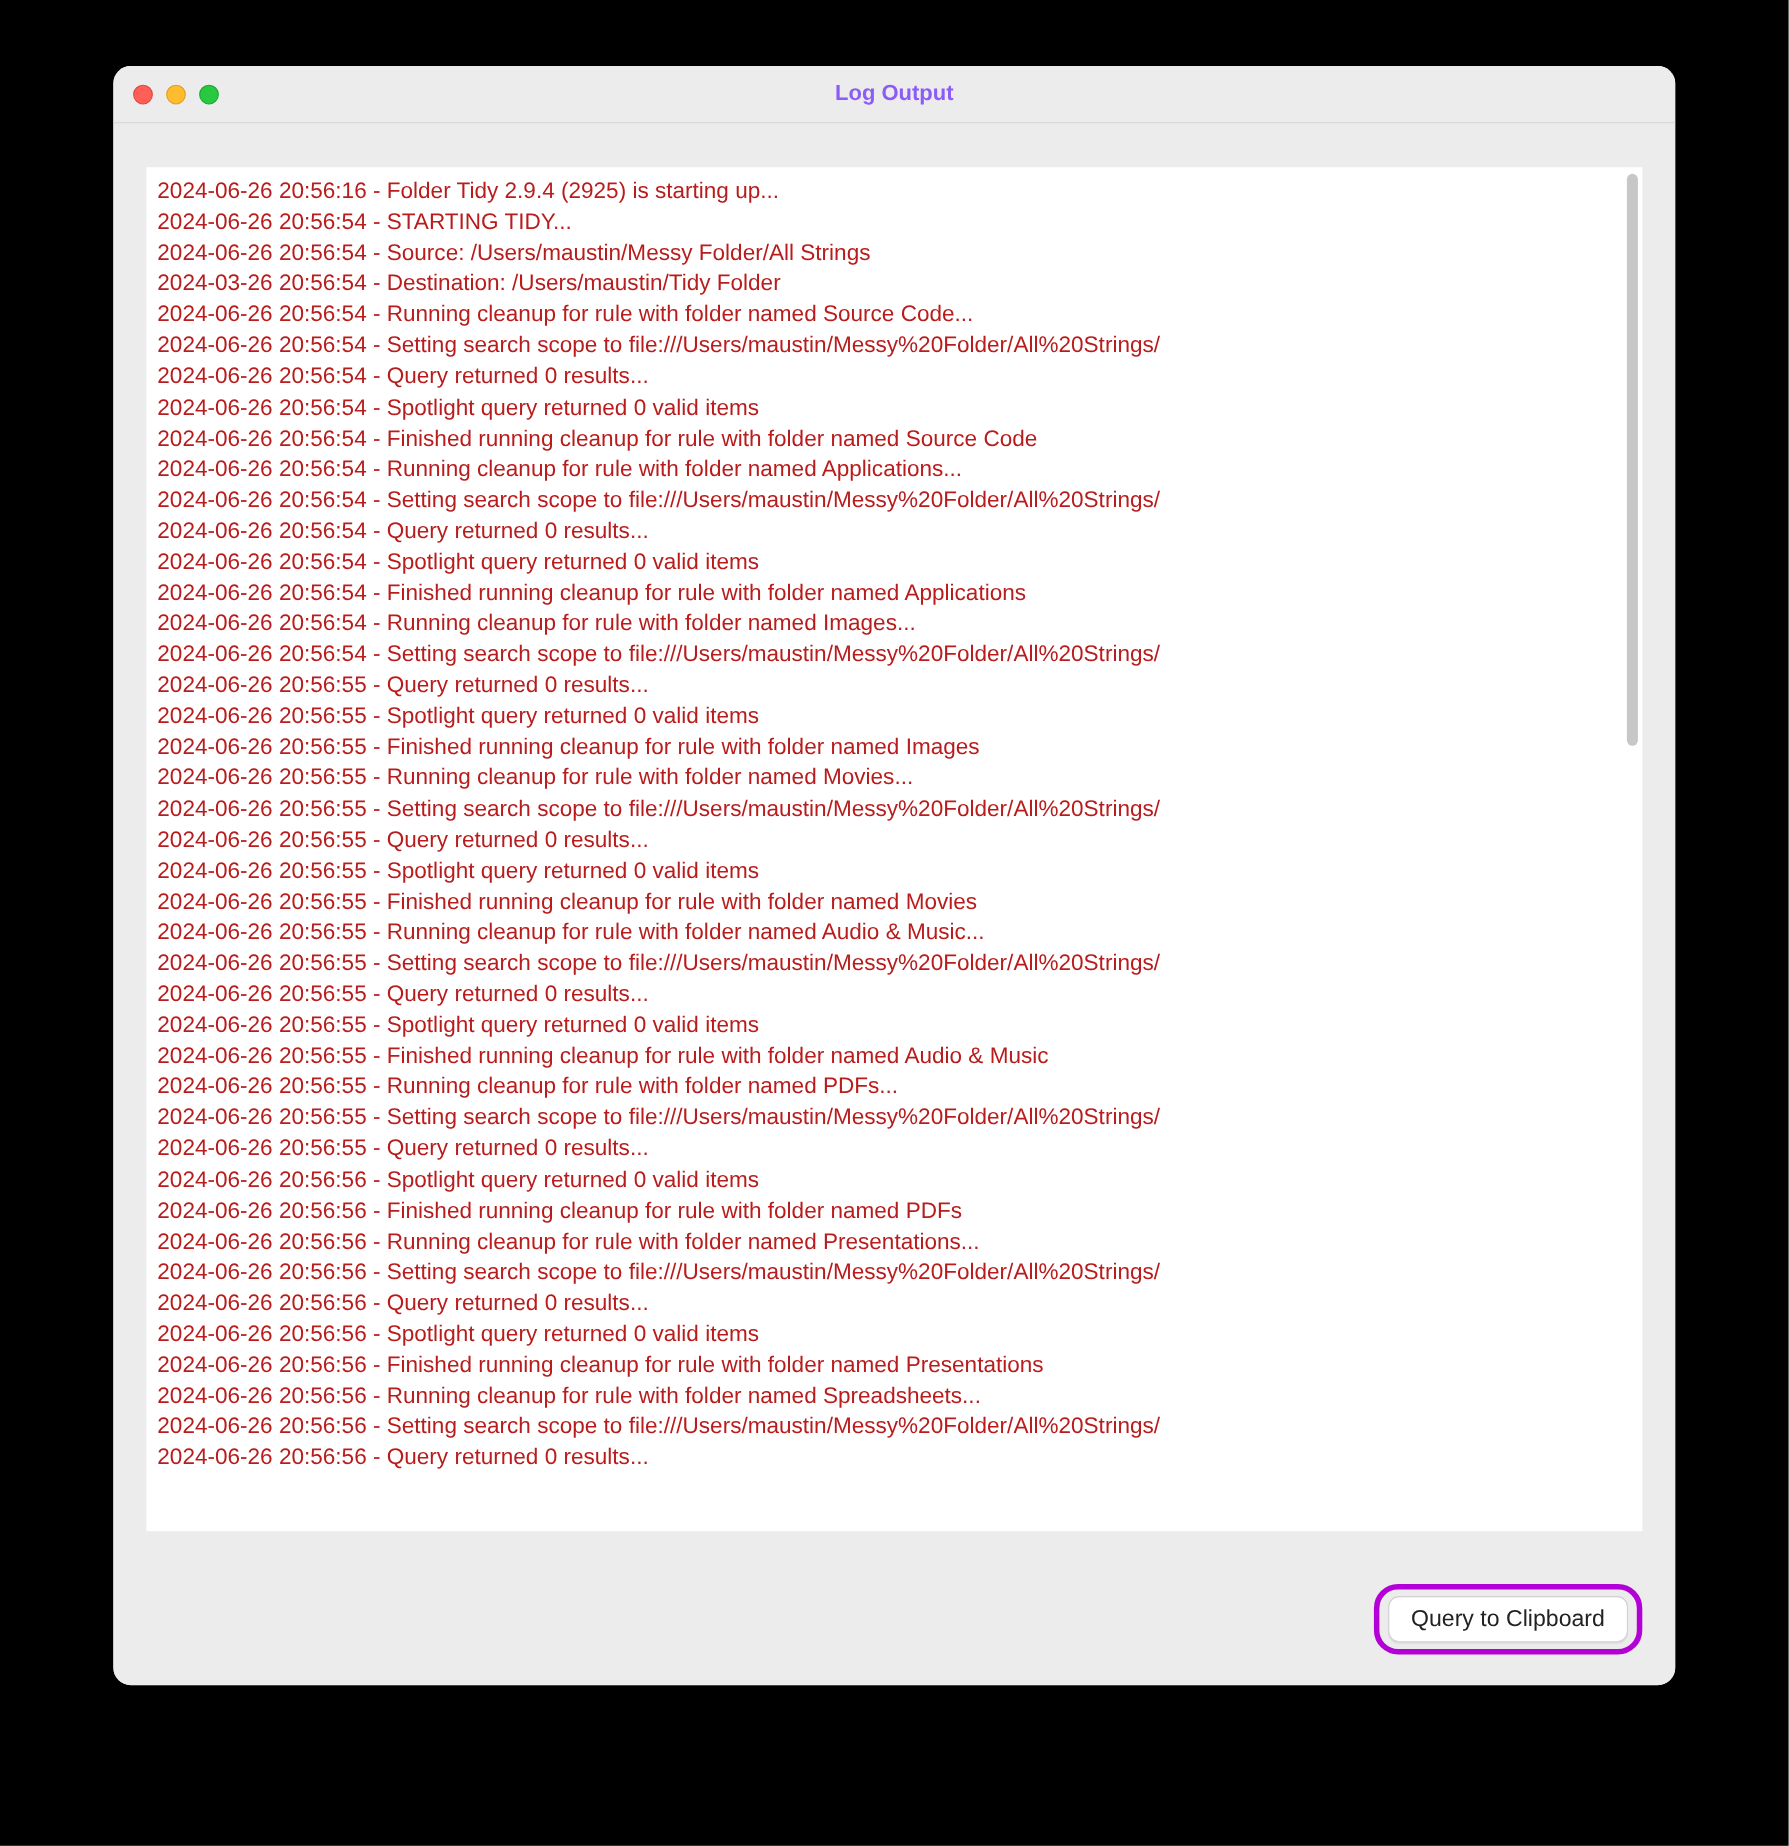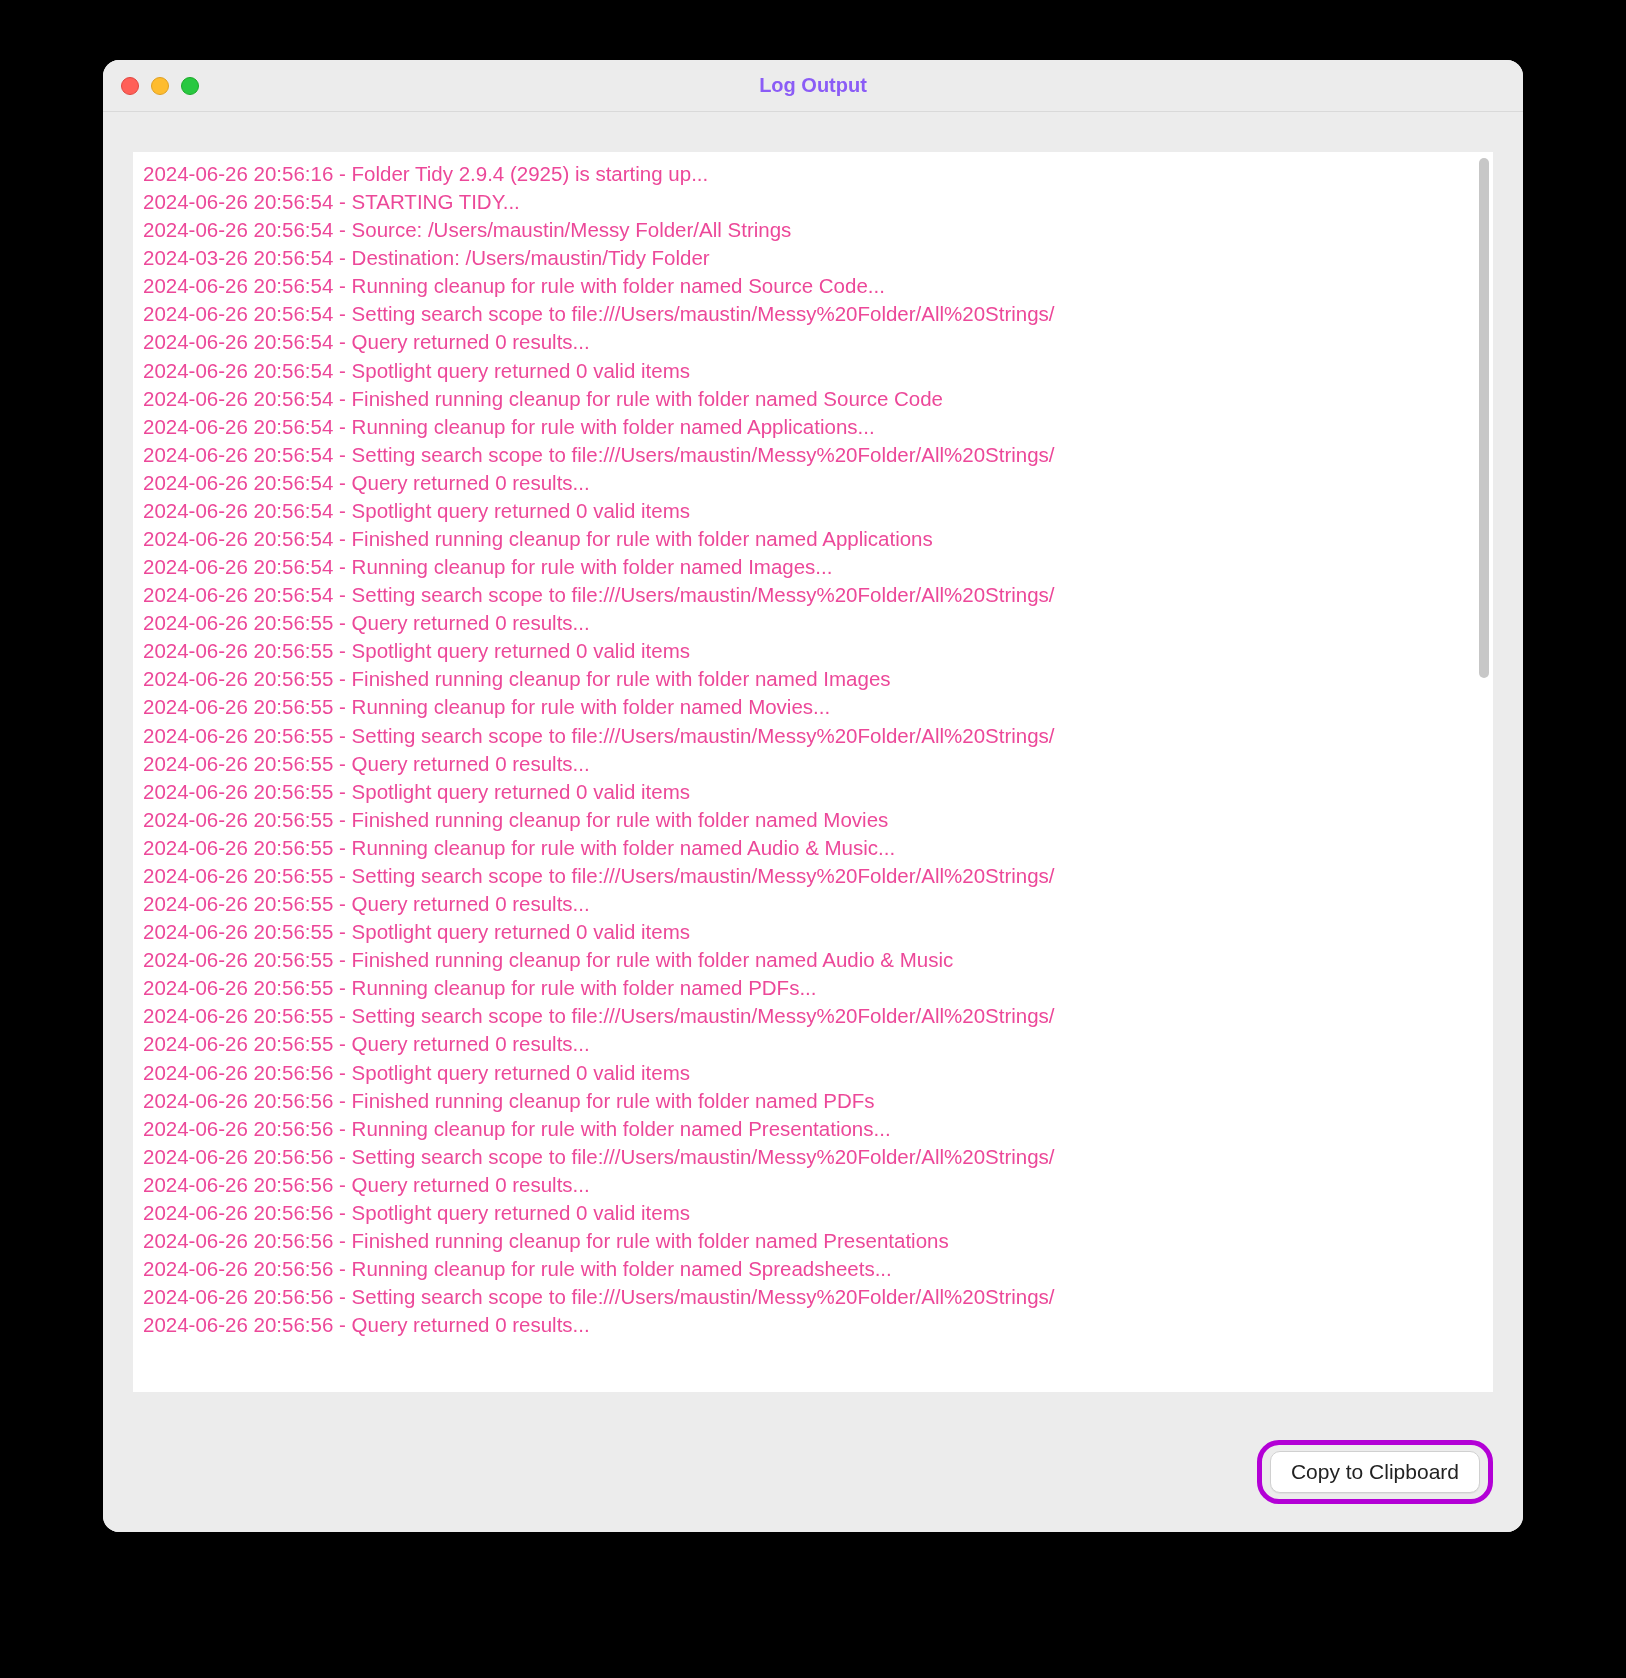--- a/index.html
+++ b/index.html
@@ -60,21 +60,21 @@
       background: #fff;
       height: 1240px;
       overflow: hidden;
     }
     .logbox {
       height: 100%;
       overflow-y: auto;
       padding: 8px 14px 8px 10px;
       font-size: 20.5px;
       line-height: 1.37;
-      color: #ec4899;
+      color: #b91c1c;
       scrollbar-width: none;
     }
     .logbox::-webkit-scrollbar { display: none; }
     .logline { white-space: pre-wrap; font-family: inherit; }
     .fake-scrollbar {
       position: absolute;
       right: 4px;
       top: 6px;
       width: 10px;
       height: 520px;
@@ -161,16 +161,16 @@
           <div class="logline">2024-06-26 20:56:56 - Running cleanup for rule with folder named Spreadsheets...</div>
           <div class="logline">2024-06-26 20:56:56 - Setting search scope to file:///Users/maustin/Messy%20Folder/All%20Strings/</div>
           <div class="logline">2024-06-26 20:56:56 - Query returned 0 results...</div>
         </div>
       <div class="fake-scrollbar"></div>
     </div>
   </div>
 
   <div class="footer">
     <div class="copy-highlight">
-      <button class="copy-btn">Copy to Clipboard</button>
+      <button class="copy-btn">Query to Clipboard</button>
     </div>
   </div>
 </div>
 
 </body></html>

